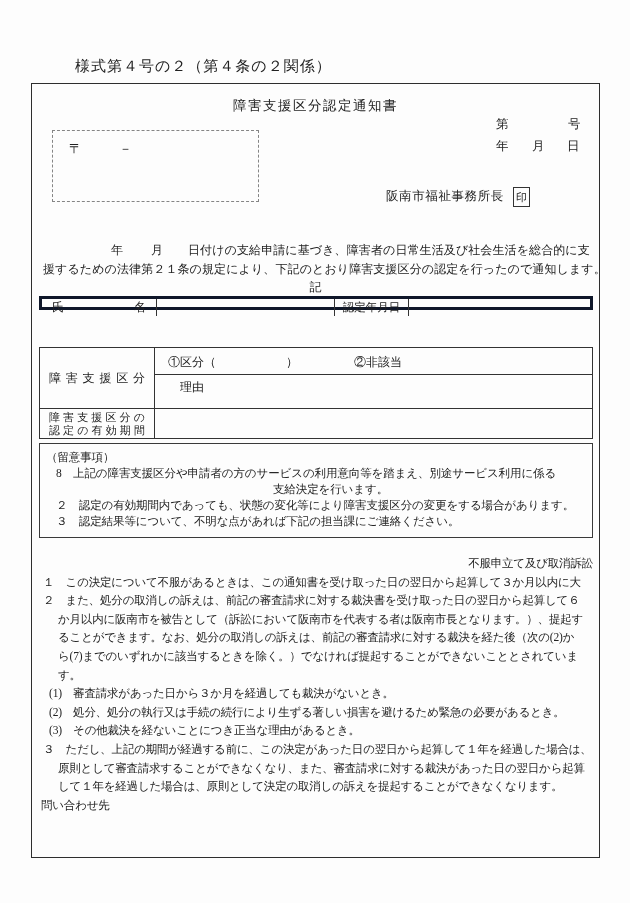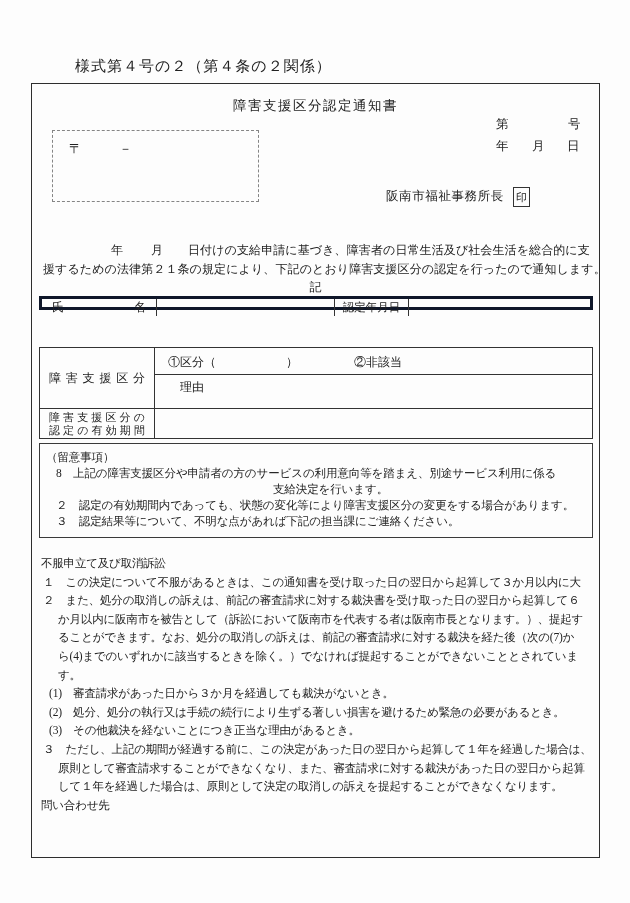--- a/index.html
+++ b/index.html
@@ -63,21 +63,21 @@
   .notes { left:7px; top:359px; width:554px; height:95px; border:1px solid #3a3a3a;
            font-size:11.5px; line-height:16px; padding-top:5px; letter-spacing:-0.1px; }
   .notes div { white-space:nowrap; }
   .n-head { padding-left:6px; }
   .n-num { padding-left:16px; }
   .n-cont { padding-left:29px;text-align:center; }
   
   .appeal { left:9px; top:470px; width:552px; font-size:11.5px; line-height:18.6px;
             letter-spacing:-0.2px; }
   .appeal div { white-space:nowrap; }
-  .l-head { padding-left:0; }
+  .l-head { padding-left:0;text-align:right; }
   .l-num { padding-left:2px; }
   .l-cont { padding-left:17px; }
   .l-paren { padding-left:8px; }
   .l-contact { padding-left:0; }
 </style>
 </head>
 <body>
 
 <div class="abs form-code">様式第４号の２（第４条の２関係）</div>
 
@@ -147,22 +147,22 @@
     <div class="n-cont">支給決定を行います。</div>
     <div class="n-num">２　認定の有効期間内であっても、状態の変化等により障害支援区分の変更をする場合があります。</div>
     <div class="n-num">３　認定結果等について、不明な点があれば下記の担当課にご連絡ください。</div>
   </div>
 
   <div class="abs appeal">
     <div class="l-head">不服申立て及び取消訴訟</div>
     <div class="l-num">１　この決定について不服があるときは、この通知書を受け取った日の翌日から起算して３か月以内に大</div>
     <div class="l-num">２　また、処分の取消しの訴えは、前記の審査請求に対する裁決書を受け取った日の翌日から起算して６</div>
     <div class="l-cont">か月以内に阪南市を被告として（訴訟において阪南市を代表する者は阪南市長となります。）、提起す</div>
-    <div class="l-cont">ることができます。なお、処分の取消しの訴えは、前記の審査請求に対する裁決を経た後（次の(7)か</div>
-    <div class="l-cont">ら(4)までのいずれかに該当するときを除く。）でなければ提起することができないこととされていま</div>
+    <div class="l-cont">ることができます。なお、処分の取消しの訴えは、前記の審査請求に対する裁決を経た後（次の(2)か</div>
+    <div class="l-cont">ら(7)までのいずれかに該当するときを除く。）でなければ提起することができないこととされていま</div>
     <div class="l-cont">す。</div>
     <div class="l-paren">(1)　審査請求があった日から３か月を経過しても裁決がないとき。</div>
     <div class="l-paren">(2)　処分、処分の執行又は手続の続行により生ずる著しい損害を避けるため緊急の必要があるとき。</div>
     <div class="l-paren">(3)　その他裁決を経ないことにつき正当な理由があるとき。</div>
     <div class="l-num">３　ただし、上記の期間が経過する前に、この決定があった日の翌日から起算して１年を経過した場合は、</div>
     <div class="l-cont">原則として審査請求することができなくなり、また、審査請求に対する裁決があった日の翌日から起算</div>
     <div class="l-cont">して１年を経過した場合は、原則として決定の取消しの訴えを提起することができなくなります。</div>
     <div class="l-contact">問い合わせ先</div>
   </div>
 

